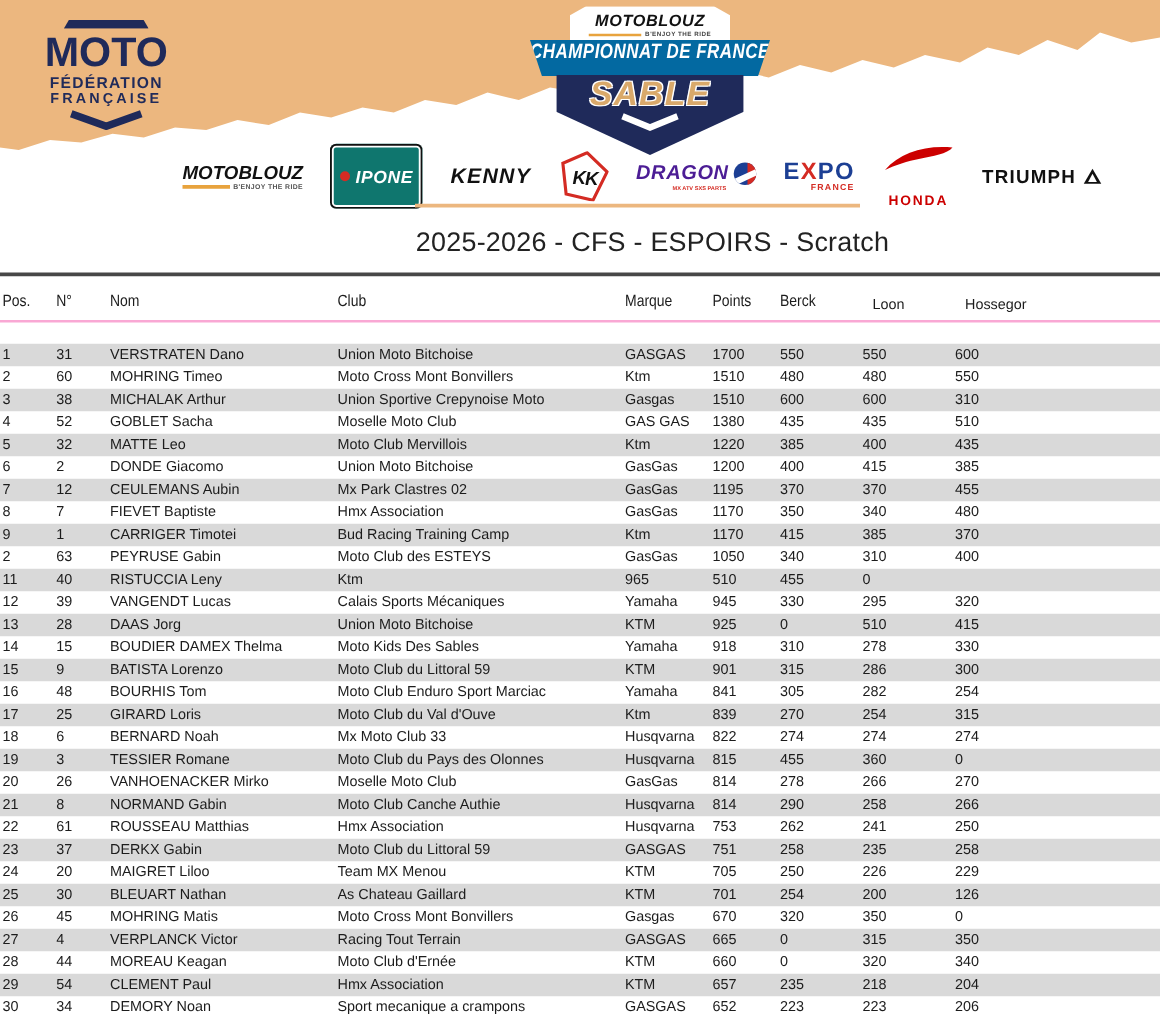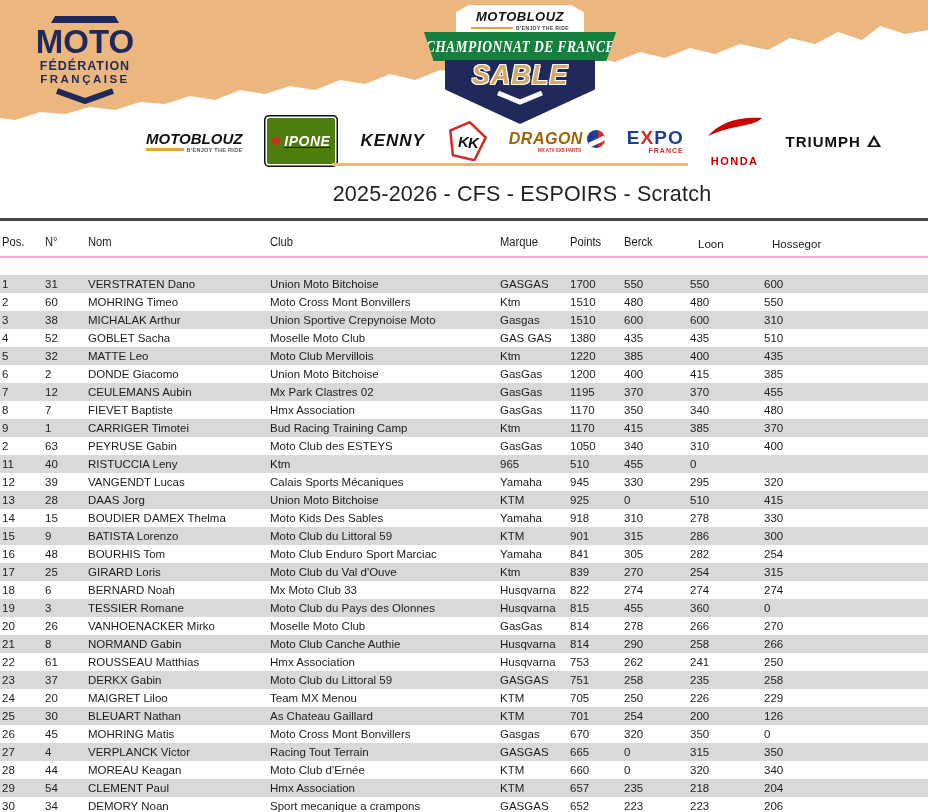--- a/index.html
+++ b/index.html
@@ -23,47 +23,47 @@
   .ffm-fra { font-size: 11.5px; font-weight: 700; letter-spacing: 2.5px; line-height: 13px; }
 
   
   .shield { position: absolute; left: 424px; top: 5px; width: 192px; }
   .shield-top { width: 128px; margin: 0 auto; background: #ffffff; padding: 4px 4px 2px 4px;
     clip-path: polygon(10% 0,90% 0,100% 26%,100% 100%,0 100%,0 26%); text-align: center; }
   .mb-text { font-size: 13px; font-weight: 800; font-style: italic; color: #111; letter-spacing: .5px; }
   .mb-tagrow { display: flex; align-items: center; justify-content: center; gap: 3px; margin-top: 1px; }
   .mb-line { width: 42px; height: 2px; background: #e8a33d; }
   .mb-tag { font-size: 5px; font-weight: 700; color: #444; letter-spacing: .4px; }
-  .shield-banner { width: 192px; height: 29px; background: #15803d; margin-top: -1px;
-    clip-path: polygon(0 0,100% 0,95% 100%,5% 100%); display: flex; align-items: center; justify-content: center; font-family: Liberation Serif, serif; }
+  .shield-banner { width: 192px; height: 29px; background: #0369a1; margin-top: -1px;
+    clip-path: polygon(0 0,100% 0,95% 100%,5% 100%); display: flex; justify-content: center; }
   .shield-banner span { color: #fff; font-weight: 800; font-style: italic; font-size: 16.5px;
     white-space: nowrap; display: inline-block; transform: scaleX(.82); letter-spacing: .5px; }
   .shield-bottom { width: 150px; height: 64px; background: #1f2a5a; margin: -1px auto 0 auto;
     clip-path: polygon(0 0,100% 0,100% 46%,50% 100%,0 46%); text-align: center; }
   .sable { font-size: 27px; font-weight: 900; font-style: italic; color: #d9a96b; letter-spacing: 1px;
     line-height: 30px; text-shadow: -1px -1px 0 #fff, 1px -1px 0 #fff, -1px 1px 0 #fff, 1px 1px 0 #fff; }
   .shield-chevron { display: block; margin: 0 auto; }
 
   
   .sponsors { position: absolute; left: 146px; right: 46px; top: 116px; height: 50px;
     display: flex; align-items: center; justify-content: space-between; }
   .sp { display: flex; flex-direction: column; align-items: center; justify-content: center; }
   .sp-motoblouz .mbz { font-size: 15px; font-weight: 800; font-style: italic; color: #111; }
   .sp-motoblouz .mbz-sub { display: flex; align-items: center; gap: 3px; width: 100%; }
   .sp-motoblouz .mbz-line { flex: 1; height: 2.5px; background: #e8a33d; }
   .sp-motoblouz .mbz-tag { font-size: 5.5px; font-weight: 700; color: #555; letter-spacing: .3px; }
-  .sp-ipone .ip-box { background: #4d7c0f; border-radius: 5px; padding: 18px 8px; display: flex; align-items: center;
-    gap: 4px; box-shadow: inset 0 0 0 1.5px #111, inset 0 0 0 3px #fff; text-decoration: underline; }
+  .sp-ipone .ip-box { background: #0f766e; border-radius: 5px; padding: 18px 8px; display: flex; align-items: center;
+    gap: 4px; box-shadow: inset 0 0 0 1.5px #111, inset 0 0 0 3px #fff; }
   .sp-ipone .ip-dot { width: 8px; height: 8px; border-radius: 50%; background: #d42b23; }
   .sp-ipone .ip-text { color: #fff; font-weight: 800; font-style: italic; font-size: 14px; letter-spacing: .5px; }
   .sp-kenny { font-size: 17px; font-weight: 800; font-style: italic; color: #111; letter-spacing: 1px; }
   .sp-kx { position: relative; width: 40px; height: 40px; }
   .sp-dragon { align-items: flex-start; }
   .dragon-row { display: flex; align-items: center; gap: 4px; }
-  .dragon-word { font-size: 16px; font-weight: 800; font-style: italic; color: #a16207; letter-spacing: .5px; }
+  .dragon-word { font-size: 16px; font-weight: 800; font-style: italic; color: #4c1d95; letter-spacing: .5px; }
   .dragon-ball { width: 18px; height: 18px; border-radius: 50%; background: #1c3f94; position: relative; overflow: hidden; }
   .dragon-ball::after { content: ""; position: absolute; left: -2px; top: 9px; width: 24px; height: 5px;
     background: #fff; transform: rotate(-25deg); }
   .dragon-ball::before { content: ""; position: absolute; right: 0; top: 0; width: 7px; height: 18px; background: #d42b23; }
   .dragon-tag { font-size: 4.5px; font-weight: 700; color: #d42b23; align-self: flex-end; margin-right: 24px; }
   .sp-expo .expo-word { font-size: 19px; font-weight: 800; color: #1c3f94; letter-spacing: 1px; line-height: 18px; }
   .sp-expo .expo-x { color: #d42b23; }
   .sp-expo .expo-sub { font-size: 7px; font-weight: 800; color: #d42b23; align-self: flex-end; letter-spacing: 1px; }
   .sp-honda { color: #cc0000; }
   .sp-honda .honda-word { font-size: 11px; font-weight: 800; letter-spacing: 1.5px; margin-top: 17px; }

